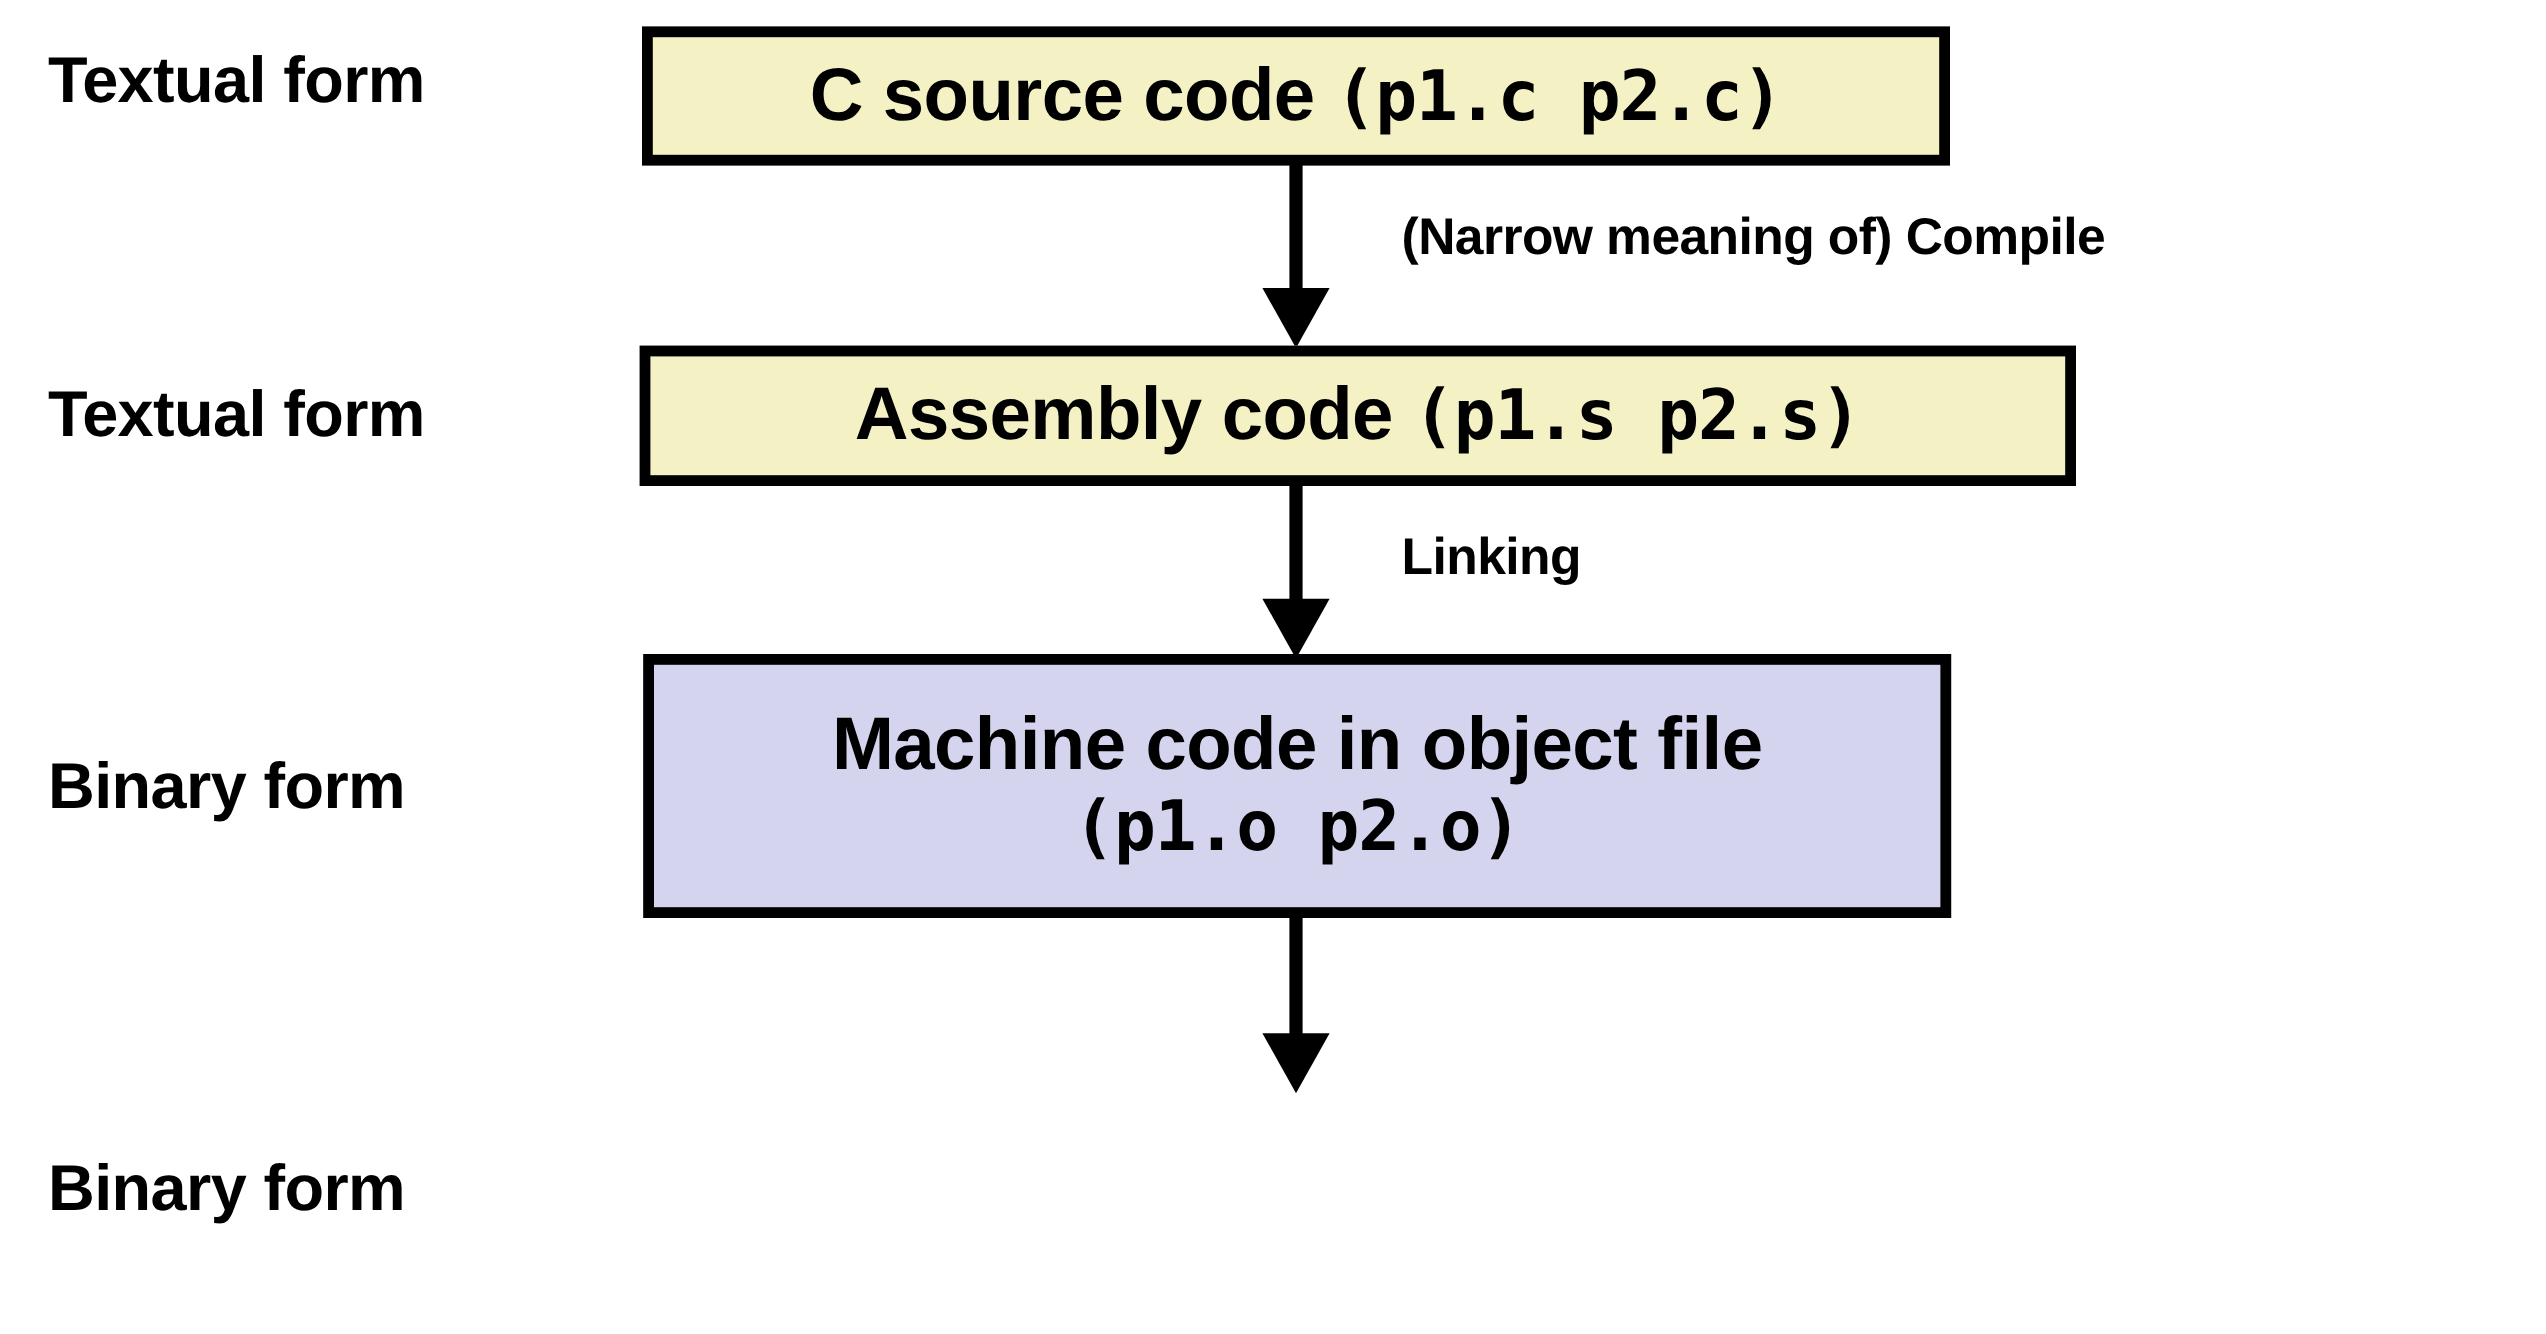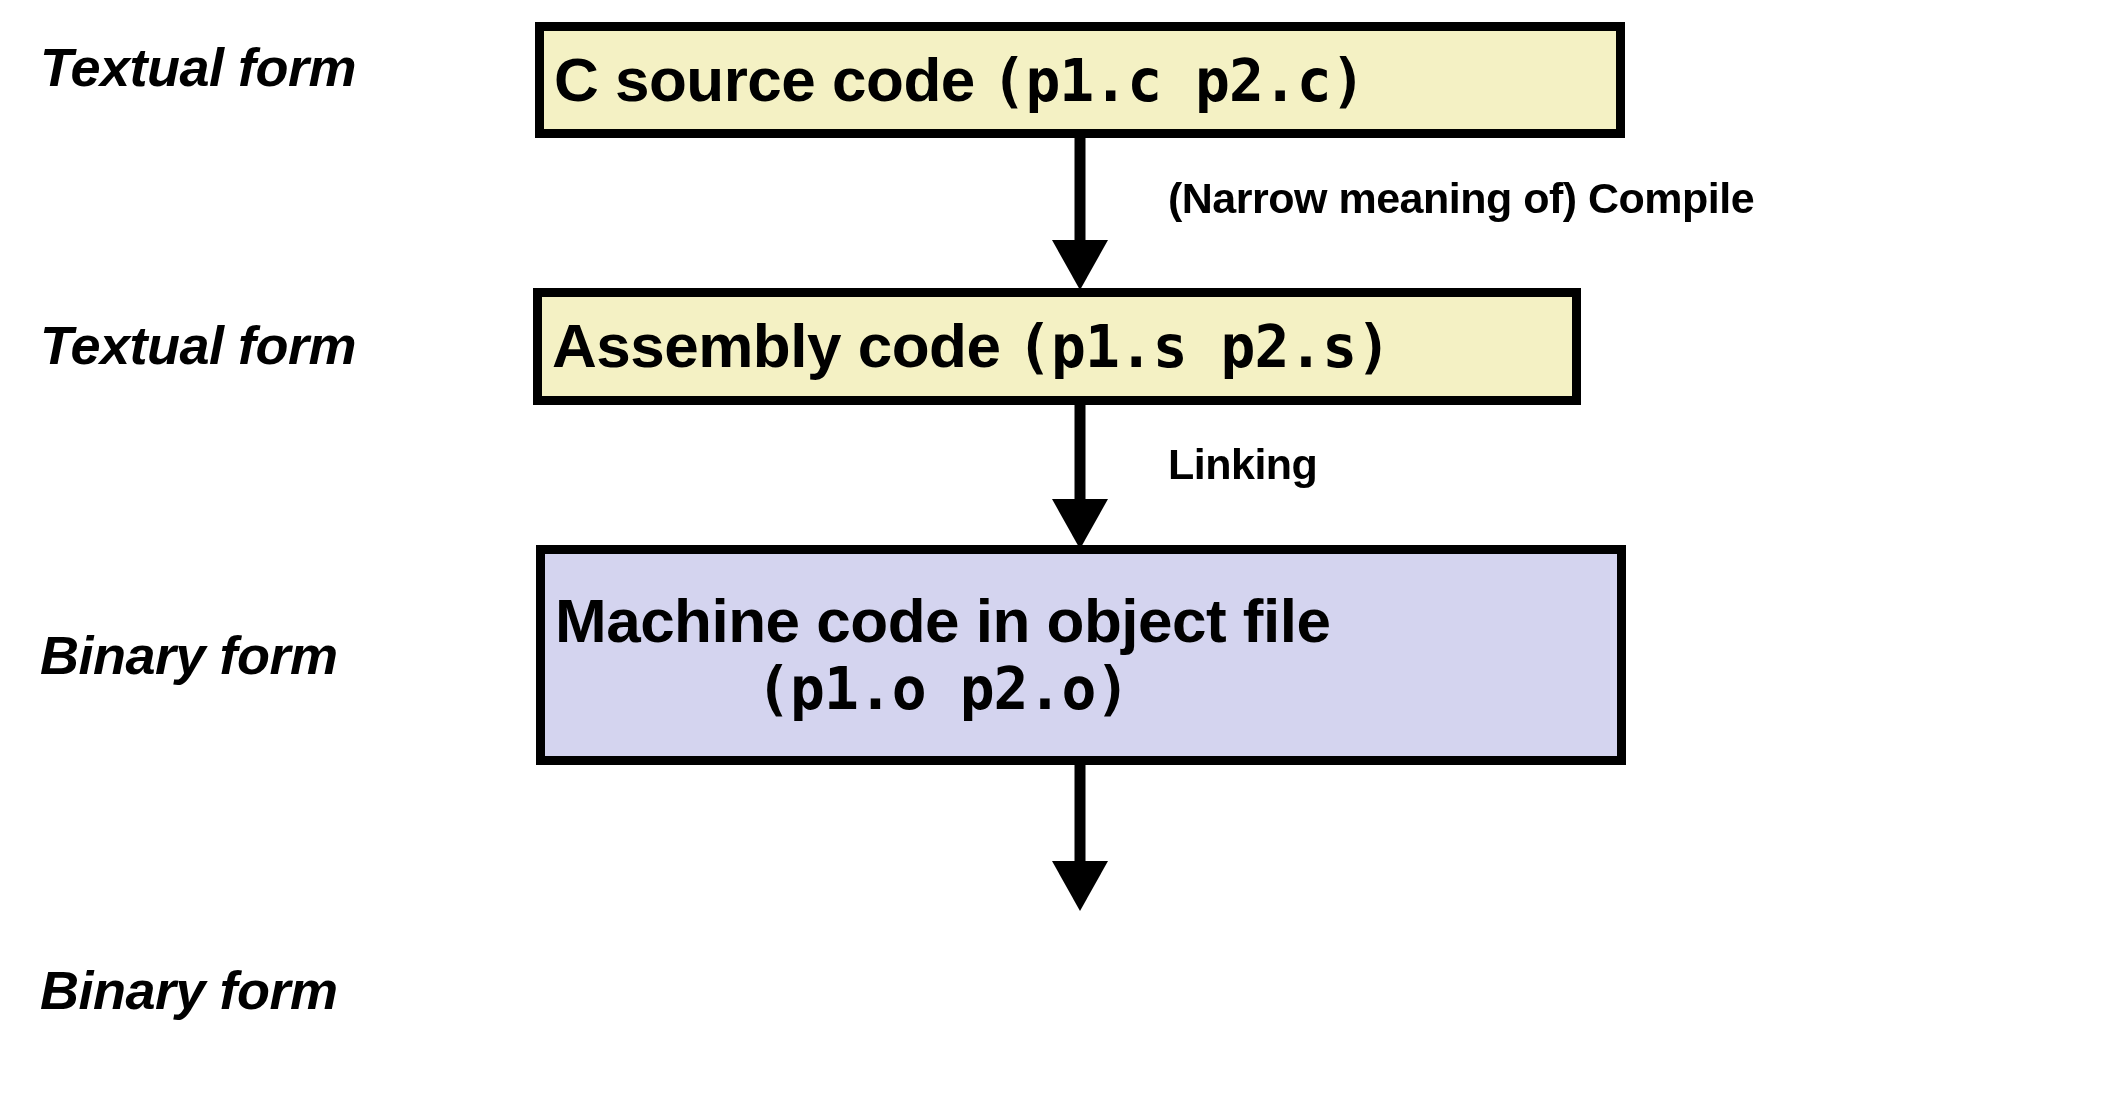--- a/index.html
+++ b/index.html
@@ -18,36 +18,35 @@
     width: 2122px;
     height: 1112px;
     background: #ffffff;
   }
 
   
   .side-label {
     position: absolute;
     font-family: "Liberation Sans", sans-serif;
     font-weight: bold;
-    font-style: italic;
     font-size: 54px;
     color: #000000;
     letter-spacing: -0.5px;
     white-space: nowrap;
     line-height: 1;
   }
 
   
   .node {
     position: absolute;
     box-sizing: border-box;
     border: 9px solid #000000;
     display: flex;
     align-items: center;
-    justify-content: flex-start;
+    justify-content: center;
     text-align: center;
   }
   .node .node-text {
     font-family: "Liberation Sans", sans-serif;
     font-weight: bold;
     font-size: 62px;
     color: #000000;
     line-height: 1.08;
     letter-spacing: -0.5px;
     white-space: pre-line;
@@ -94,21 +93,21 @@
     <div class="node-text"><span>C source code </span><span class="mono">(p1.c p2.c)</span></div>
   </div>
 
   <svg class="arrow" style="left:1035px; top:136px;" width="90" height="156" viewBox="0 0 90 156">
     <line x1="45" y1="0" x2="45" y2="118" stroke="#000000" stroke-width="11"></line>
     <polygon points="45,154 17,104 73,104" fill="#000000"></polygon>
   </svg>
 
   <div class="edge-label" style="left:1168px; top:177px;">(Narrow meaning of) Compile</div>
 
-  <div class="node" style="left:533px; top:288px; width:1048px; height:117px; background:#f4f1c4;">
+  <div class="node" style="left:533px; top:288px; width:1197px; height:117px; background:#f4f1c4;">
     <div class="node-text"><span>Assembly code </span><span class="mono">(p1.s p2.s)</span></div>
   </div>
 
   <svg class="arrow" style="left:1035px; top:403px;" width="90" height="148" viewBox="0 0 90 148">
     <line x1="45" y1="0" x2="45" y2="110" stroke="#000000" stroke-width="11"></line>
     <polygon points="45,146 17,96 73,96" fill="#000000"></polygon>
   </svg>
 
   <div class="edge-label" style="left:1168px; top:443px;">Linking</div>
 

